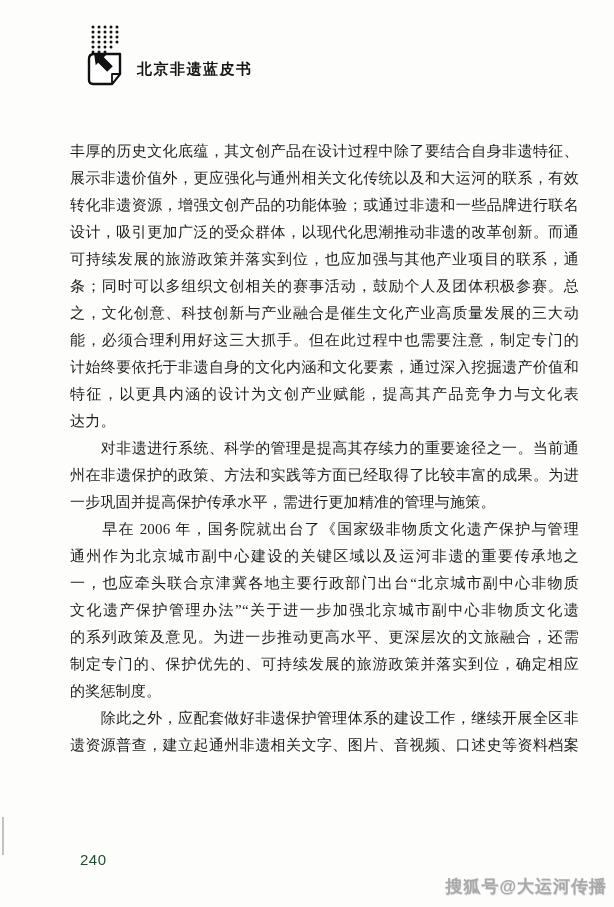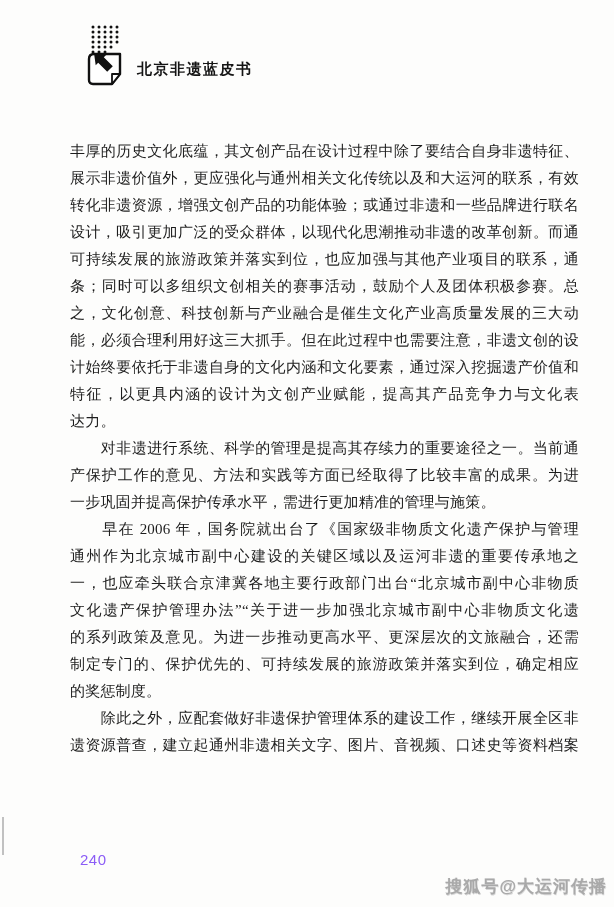--- a/index.html
+++ b/index.html
@@ -30,21 +30,21 @@
     -moz-text-align-last:justify;
   }
   .line.no-just{text-align-last:left;-moz-text-align-last:left;}
   .heading{
     font-weight:700;font-size:16.5px;line-height:27px;
     margin:4px 0 10px 0;text-indent:28px;color:#111;
     font-family:"Liberation Sans","DejaVu Sans",sans-serif;
   }
   .page-num{
     position:absolute;left:80px;top:851px;
-    font-size:15px;letter-spacing:0.5px;color:#8b5cf6;
+    font-size:15px;letter-spacing:0.5px;color:#14532d;
     font-family:"Liberation Sans","DejaVu Sans",sans-serif;
     text-align:center;
   }
   .watermark{
     position:absolute;right:7px;bottom:9px;
     font-family:"Liberation Sans","DejaVu Sans",sans-serif;
     font-size:17px;font-weight:700;letter-spacing:1px;
     color:#a9a9a9;text-shadow:0.5px 0.5px 0 #d8d8d8, -0.5px -0.5px 0 #efefef;text-align:center;
   }
   .scan-artifact{
@@ -102,28 +102,28 @@
 
   <main class="body-text">
       <div class="para">
         <div class="line">丰厚的历史文化底蕴，其文创产品在设计过程中除了要结合自身非遗特征、</div>
         <div class="line">展示非遗价值外，更应强化与通州相关文化传统以及和大运河的联系，有效</div>
         <div class="line">转化非遗资源，增强文创产品的功能体验；或通过非遗和一些品牌进行联名</div>
         <div class="line">设计，吸引更加广泛的受众群体，以现代化思潮推动非遗的改革创新。而通</div>
         <div class="line">可持续发展的旅游政策并落实到位，也应加强与其他产业项目的联系，通</div>
         <div class="line">条；同时可以多组织文创相关的赛事活动，鼓励个人及团体积极参赛。总</div>
         <div class="line">之，文化创意、科技创新与产业融合是催生文化产业高质量发展的三大动</div>
-        <div class="line">能，必须合理利用好这三大抓手。但在此过程中也需要注意，非遗文创的设</div>
+        <div class="line">能，必须合理利用好这三大抓手。但在此过程中也需要注意，制定专门的</div>
         <div class="line">计始终要依托于非遗自身的文化内涵和文化要素，通过深入挖掘遗产价值和</div>
         <div class="line">特征，以更具内涵的设计为文创产业赋能，提高其产品竞争力与文化表</div>
         <div class="line no-just">达力。</div>
       </div>
       <div class="para">
         <div class="line">　　对非遗进行系统、科学的管理是提高其存续力的重要途径之一。当前通</div>
-        <div class="line">产保护工作的意见、方法和实践等方面已经取得了比较丰富的成果。为进</div>
+        <div class="line">州在非遗保护的政策、方法和实践等方面已经取得了比较丰富的成果。为进</div>
         <div class="line no-just">一步巩固并提高保护传承水平，需进行更加精准的管理与施策。</div>
       </div>
       <div class="para">
         <div class="line">　　早在 2006 年，国务院就出台了《国家级非物质文化遗产保护与管理</div>
         <div class="line">通州作为北京城市副中心建设的关键区域以及运河非遗的重要传承地之</div>
         <div class="line">一，也应牵头联合京津冀各地主要行政部门出台“北京城市副中心非物质</div>
         <div class="line">文化遗产保护管理办法”“关于进一步加强北京城市副中心非物质文化遗</div>
         <div class="line">的系列政策及意见。为进一步推动更高水平、更深层次的文旅融合，还需</div>
         <div class="line">制定专门的、保护优先的、可持续发展的旅游政策并落实到位，确定相应</div>
         <div class="line no-just">的奖惩制度。</div>

